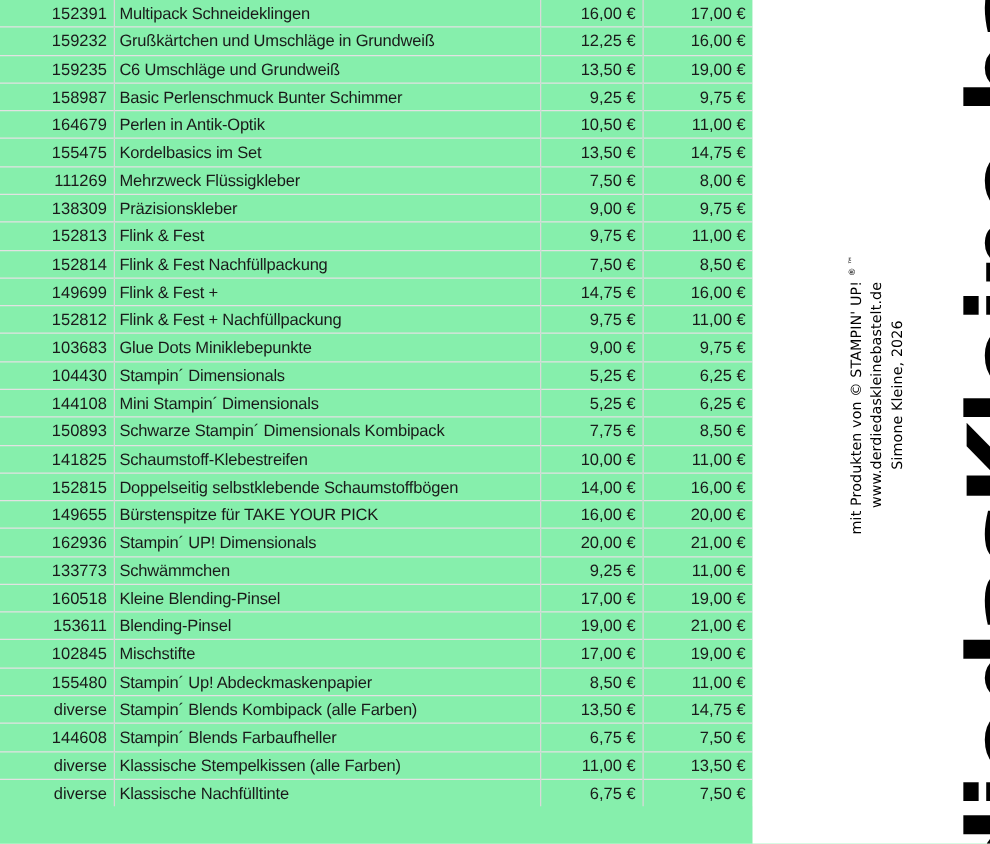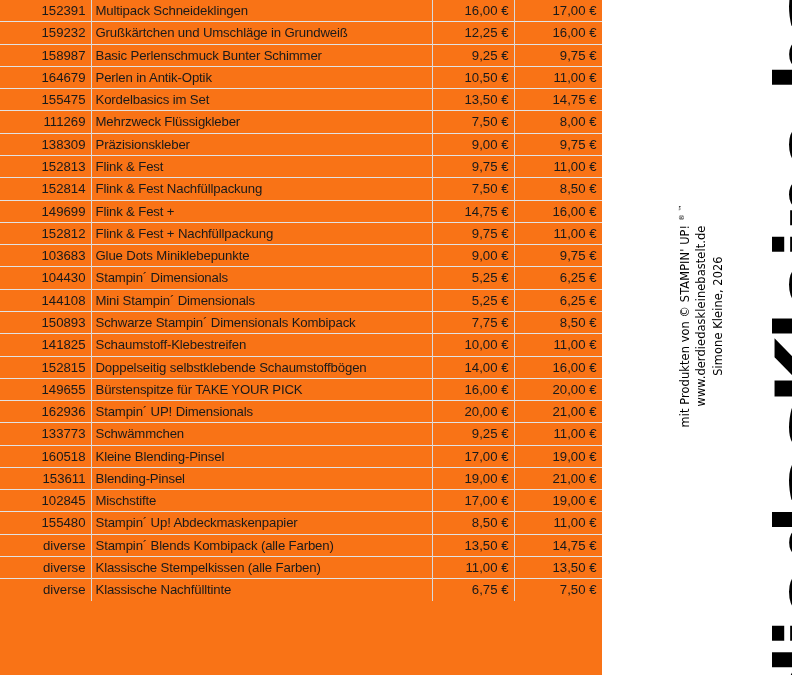--- a/index.html
+++ b/index.html
@@ -12,21 +12,21 @@
     height: 675px;
     overflow: hidden;
     font-family: "Liberation Sans", sans-serif;
     position: relative;
   }
 
   #page {
     position: relative;
     width: 792px;
     height: 675px;
-    background: #f97316;
+    background: #86efac;
     overflow: hidden;
   }
 
   
   #price-table-wrap {
     position: absolute;
     left: 0;
     top: 0;
     width: 602px;
     height: 675px;
@@ -161,20 +161,26 @@
             <td class="cell-price">16,00 €</td>
             <td class="cell-price-last">17,00 €</td>
           </tr>
           <tr>
             <td class="cell-art">159232</td>
             <td class="cell-name">Grußkärtchen und Umschläge in Grundweiß</td>
             <td class="cell-price">12,25 €</td>
             <td class="cell-price-last">16,00 €</td>
           </tr>
           <tr>
+            <td class="cell-art">159235</td>
+            <td class="cell-name">C6 Umschläge und Grundweiß</td>
+            <td class="cell-price">13,50 €</td>
+            <td class="cell-price-last">19,00 €</td>
+          </tr>
+          <tr>
             <td class="cell-art">158987</td>
             <td class="cell-name">Basic Perlenschmuck Bunter Schimmer</td>
             <td class="cell-price">9,25 €</td>
             <td class="cell-price-last">9,75 €</td>
           </tr>
           <tr>
             <td class="cell-art">164679</td>
             <td class="cell-name">Perlen in Antik-Optik</td>
             <td class="cell-price">10,50 €</td>
             <td class="cell-price-last">11,00 €</td>
@@ -297,20 +303,26 @@
             <td class="cell-art">155480</td>
             <td class="cell-name">Stampin´ Up! Abdeckmaskenpapier</td>
             <td class="cell-price">8,50 €</td>
             <td class="cell-price-last">11,00 €</td>
           </tr>
           <tr>
             <td class="cell-art">diverse</td>
             <td class="cell-name">Stampin´ Blends Kombipack (alle Farben)</td>
             <td class="cell-price">13,50 €</td>
             <td class="cell-price-last">14,75 €</td>
+          </tr>
+          <tr>
+            <td class="cell-art">144608</td>
+            <td class="cell-name">Stampin´ Blends Farbaufheller</td>
+            <td class="cell-price">6,75 €</td>
+            <td class="cell-price-last">7,50 €</td>
           </tr>
           <tr>
             <td class="cell-art">diverse</td>
             <td class="cell-name">Klassische Stempelkissen (alle Farben)</td>
             <td class="cell-price">11,00 €</td>
             <td class="cell-price-last">13,50 €</td>
           </tr>
           <tr>
             <td class="cell-art">diverse</td>
             <td class="cell-name">Klassische Nachfülltinte</td>

